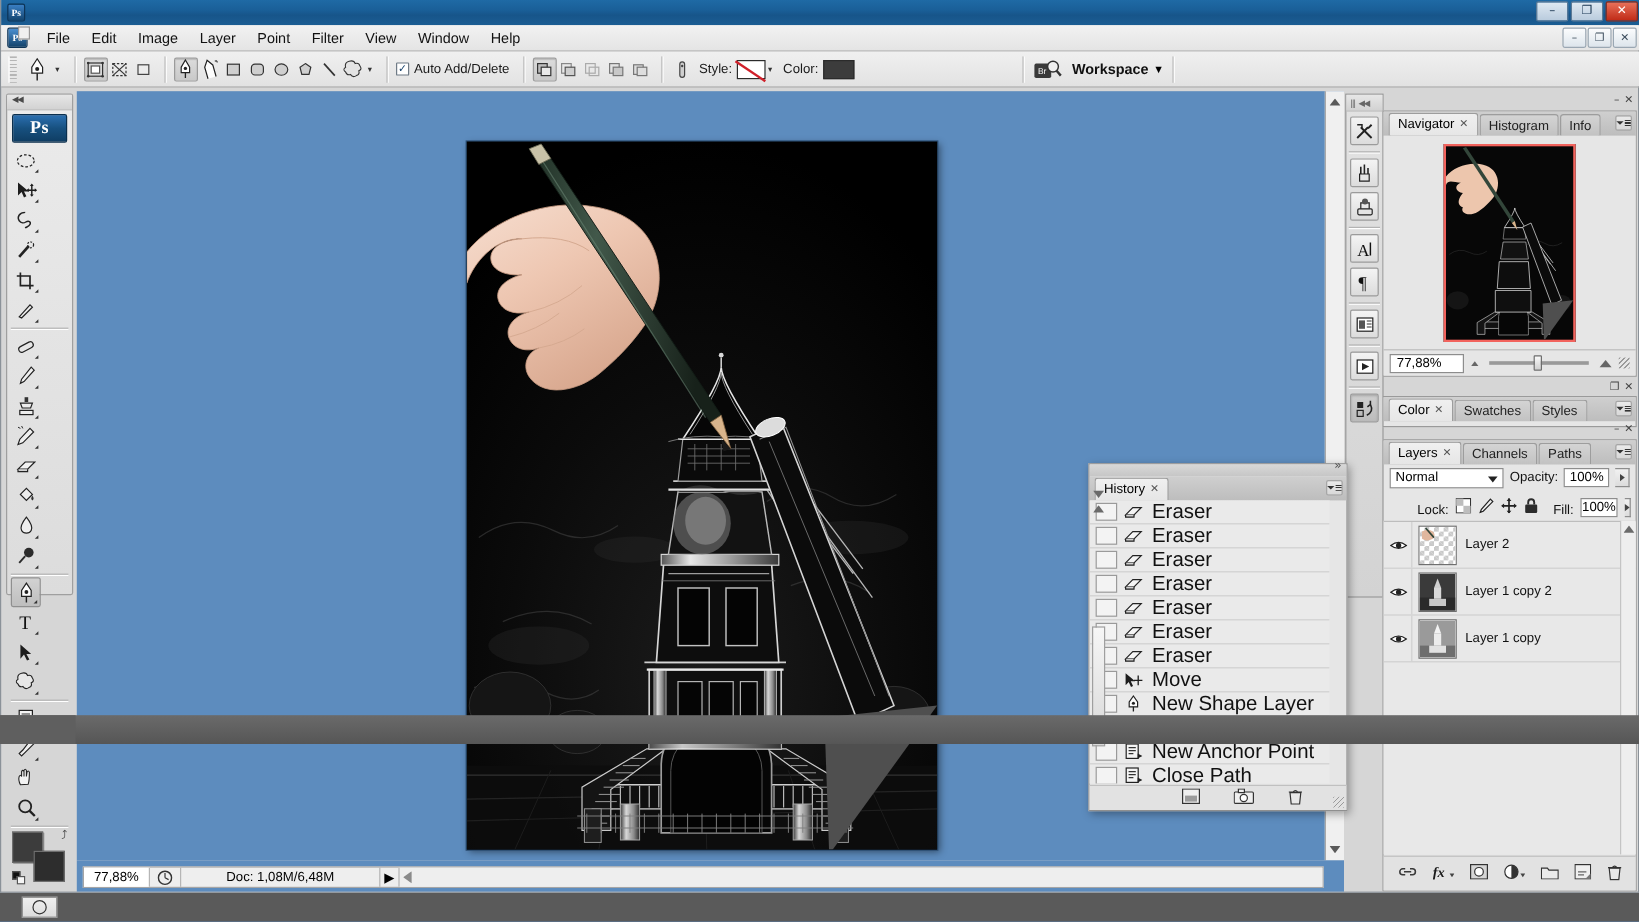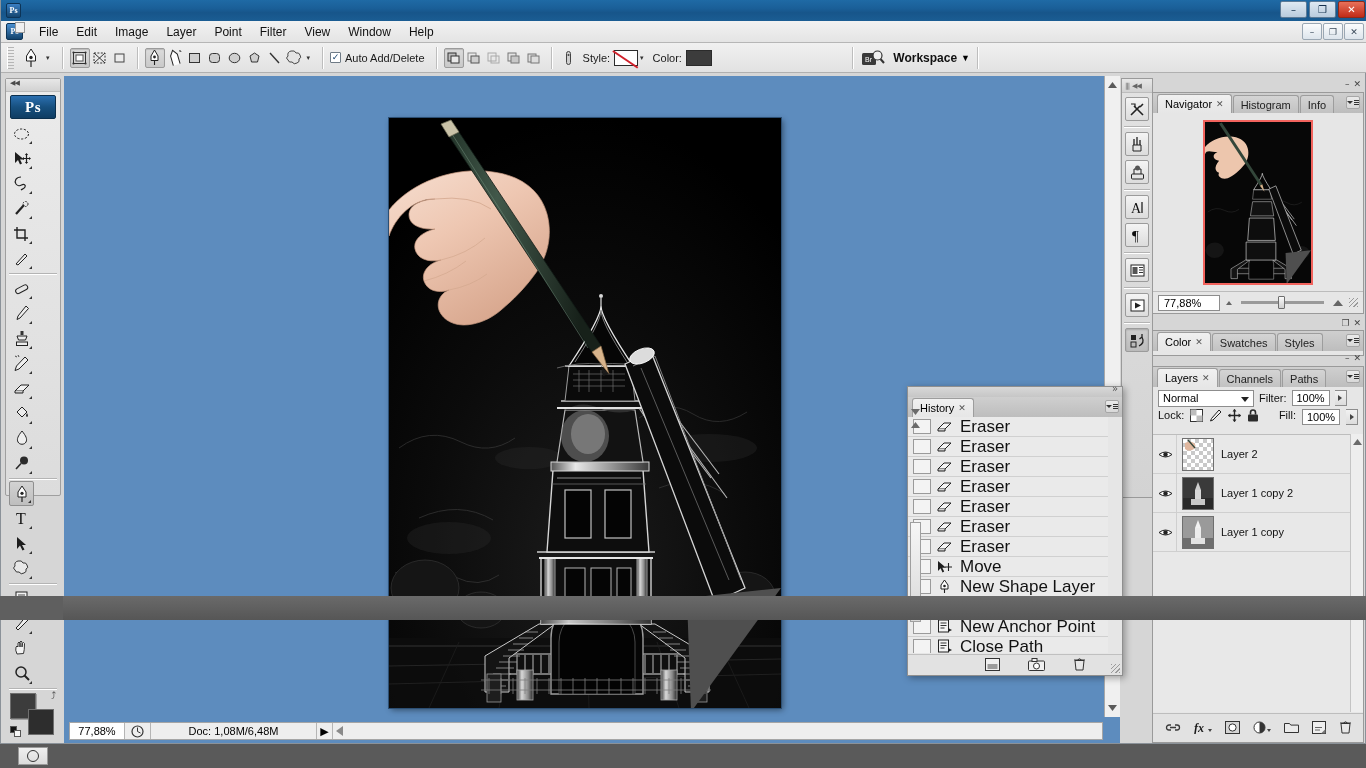--- a/index.html
+++ b/index.html
@@ -257,21 +257,21 @@
   .blend-select { width:96px; height:17px; background:#fff; border:1px solid #8d8d8d;
     font-size:11px; display:flex; align-items:center; padding-left:4px; position:relative;}
   .blend-select .cv{position:absolute;right:4px;top:6px;width:0;height:0;
     border-left:4px solid transparent;border-right:4px solid transparent;border-top:5px solid #222;}
   .lbl { font-size:11px; color:#111; }
   .numfield { width:38px;height:16px;background:#fff;border:1px solid #8d8d8d;font-size:11px;
     display:flex;align-items:center;justify-content:center;}
   .spin { width:12px;height:16px;background:linear-gradient(180deg,#f2f2f2,#dcdcdc);border:1px solid #8d8d8d;border-left:none;
     display:flex;align-items:center;justify-content:center;}
   .spin .cv{width:0;height:0;border-top:3px solid transparent;border-bottom:3px solid transparent;border-left:4px solid #444;}
-  .lay-lock { height:22px; display:flex; align-items:flex-start; padding:0 5px; gap:6px; }
+  .lay-lock { height:22px; display:flex; align-items:flex-end; padding:0 5px; gap:6px;margin-left:23px; }
   .lay-list { position:absolute; left:0; right:0; top:67px; bottom:30px; background:#e8e8e8;
     border-top:1px solid #bdbdbd; overflow:hidden;}
   .lrow { height:39px; display:flex; align-items:center; border-bottom:1px solid #cfcfcf;
     padding-left:2px; }
   .lrow.sel { background:linear-gradient(180deg,#2d8cf0,#1d7fe8); }
   .lrow.sel .lname { color:#fff; font-weight:bold; }
   .eye { width:22px; height:100%; display:flex; align-items:center; justify-content:center;
     border-right:1px solid #cfcfcf;}
   .lthumb { width:32px; height:33px; border:1px solid #6f6f6f; margin:0 7px 0 5px; overflow:hidden;
     position:relative; background:#fff;}
@@ -1050,21 +1050,21 @@
           <span class="tri"></span>
           <span class="ln"></span>
         </div>
       </div>
 
       <div class="lay-modes">
         <div class="blend-select">
           <span>Normal</span>
           <span class="cv"></span>
         </div>
-        <span class="lbl">Filter:</span>
+        <span class="lbl">Opacity:</span>
         <div class="numfield">100%</div>
         <div class="spin">
             <span class="cv"></span>
           </div>
       </div>
 
       <div class="lay-lock">
         <span class="lbl">Lock:</span>
         <span>
           <svg width="13" height="13" viewBox="0 0 13 13">

